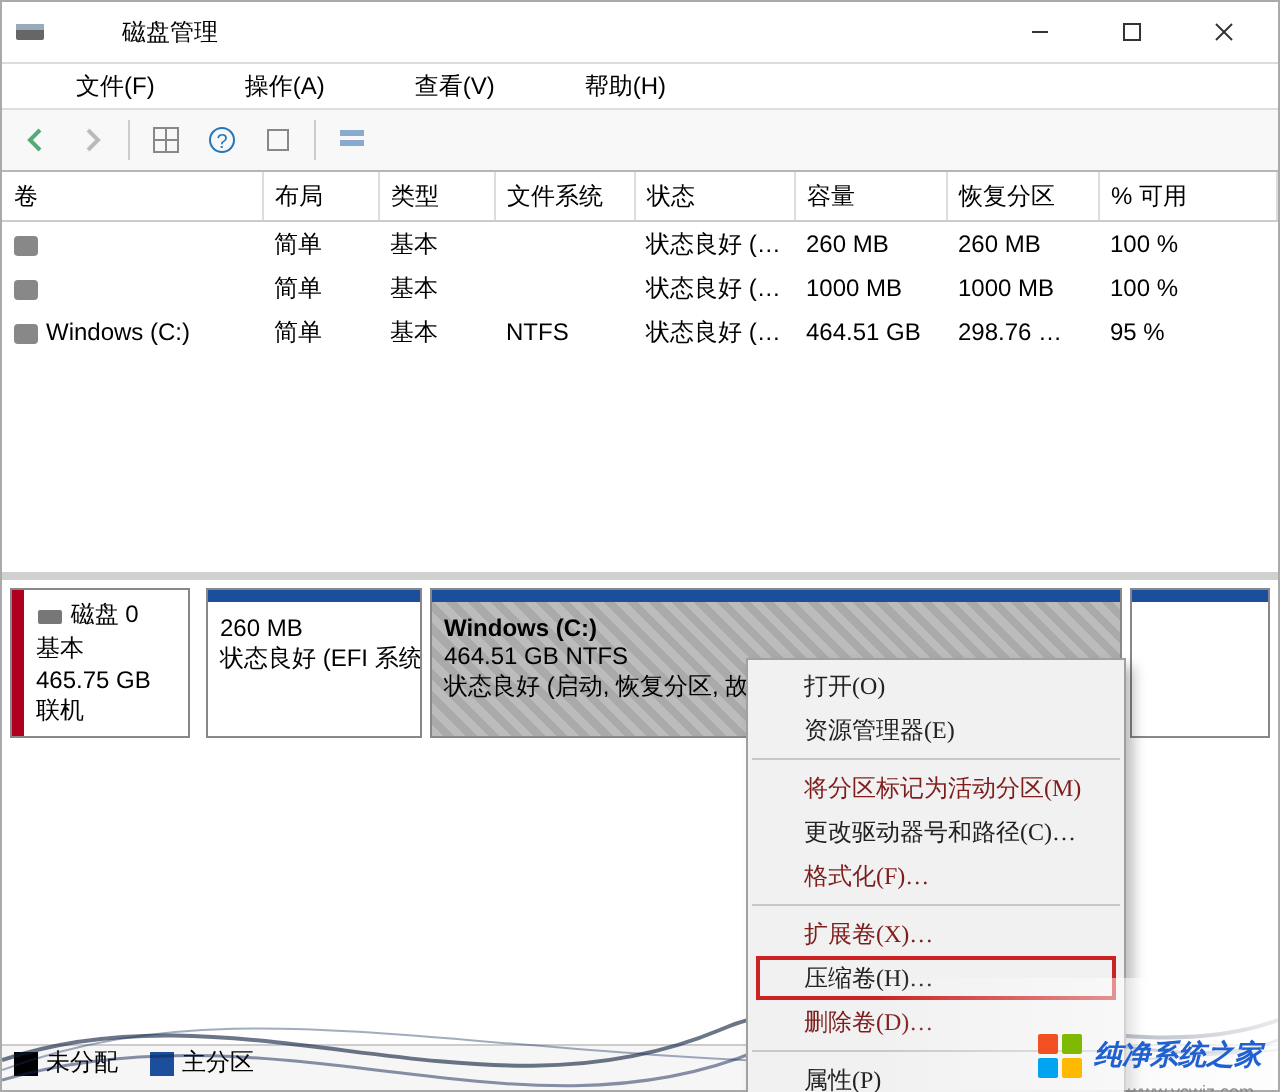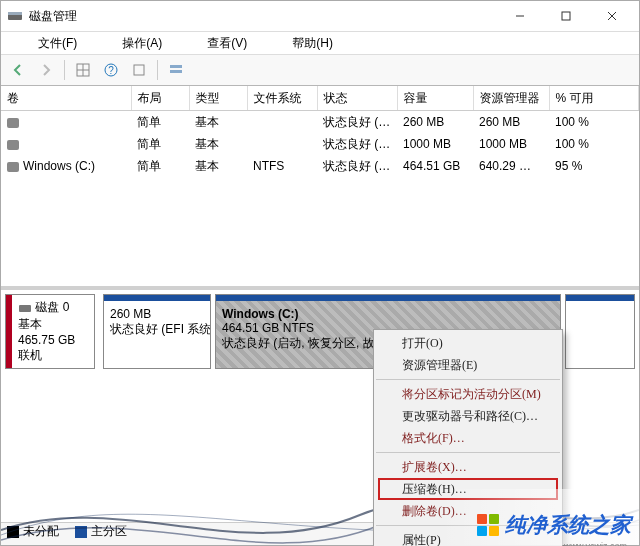--- a/index.html
+++ b/index.html
@@ -22,20 +22,21 @@
     display: flex;
     flex-direction: column;
     position: relative;
   }
   .titlebar {
     display: flex;
     align-items: center;
     height: 30px;
     padding: 0 4px;
     border-bottom: 1px solid #ddd;
+    gap: 32px;
   }
   .title-icon {
     width: 16px; height:16px;
     margin: 0 6px 0 2px;
   }
   .title-text { flex: 0 0 auto; }
   .title-spacer { flex:1; }
   .win-buttons { display:flex; align-items:center; }
   .win-btn {
     width: 46px; height: 30px;
@@ -215,21 +216,21 @@
     pointer-events:none;
     z-index:60;
   }
   .wm .fade {
     position:absolute; inset:0;
     background:linear-gradient(90deg, rgba(255,255,255,0), rgba(255,255,255,.85));
   }
   .wm .logo {
     position:absolute; right:8px; bottom:6px;
     display:flex; align-items:center; gap:6px;
-    font-size:21px; font-weight:bold; color:#2060d0;
+    font-size:14px; font-weight:bold; color:#2060d0;
     font-style:italic;
   }
   .wm .sq4 {
     width:22px; height:22px; position:relative;
   }
   .wm .sq4 span {
     position:absolute; width:10px; height:10px; border-radius:1px;
   }
   .wm .sq4 .s1{left:0;top:0;background:#f25022;}
   .wm .sq4 .s2{left:12px;top:0;background:#7fba00;}
@@ -345,21 +346,21 @@
             <col>
         </colgroup>
         <thead>
           <tr>
             <th>卷</th>
             <th>布局</th>
             <th>类型</th>
             <th>文件系统</th>
             <th>状态</th>
             <th>容量</th>
-            <th>资源管理器</th>
+            <th>恢复分区</th>
             <th>% 可用</th>
           </tr>
         </thead>
         <tbody>
           <tr>
             <td><span class="vol-icon"></span><span></span></td>
             <td>简单</td>
             <td>基本</td>
             <td></td>
             <td>状态良好 (…</td>
@@ -377,21 +378,21 @@
             <td>1000 MB</td>
             <td>100 %</td>
           </tr>
           <tr>
             <td><span class="vol-icon"></span><span>Windows (C:)</span></td>
             <td>简单</td>
             <td>基本</td>
             <td>NTFS</td>
             <td>状态良好 (…</td>
             <td>464.51 GB</td>
-            <td>640.29 …</td>
+            <td>298.76 …</td>
             <td>95 %</td>
           </tr>
         </tbody>
       </table>
     </div>
 
     <div class="bottom-pane">
       <div class="disk-row">
         <div class="disk-label">
           <div class="bar"></div>

